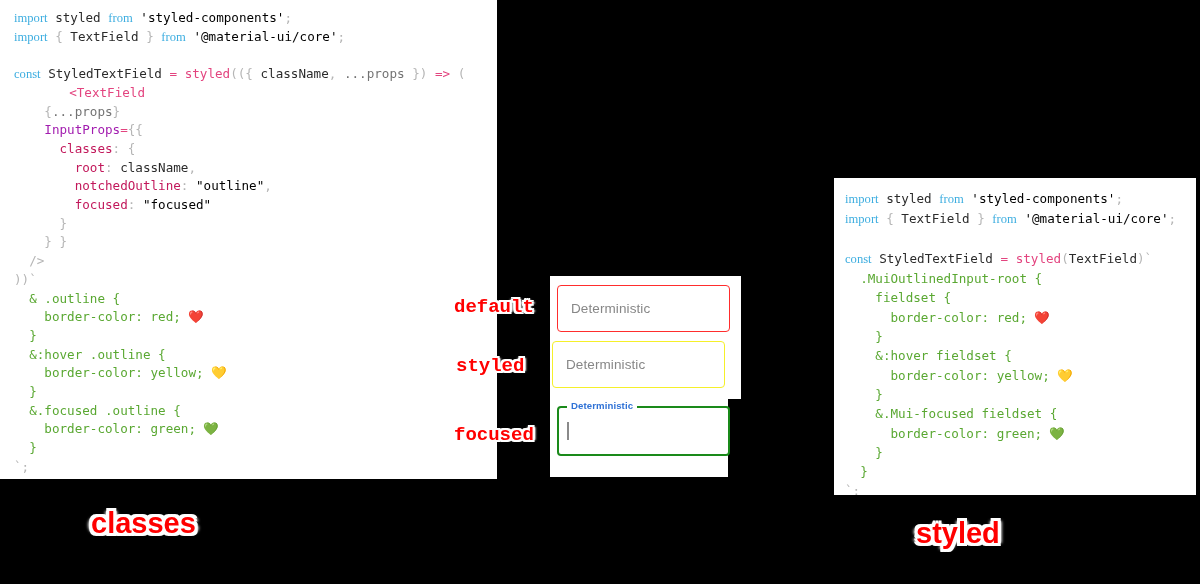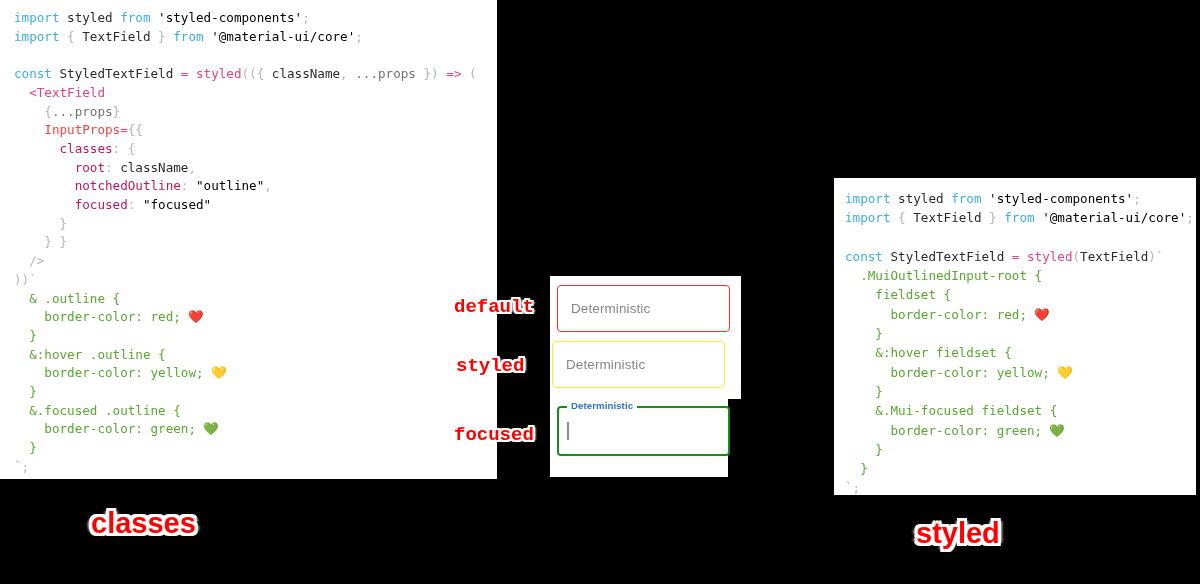--- a/index.html
+++ b/index.html
@@ -25,27 +25,27 @@
   .code-block {
     font-family: "DejaVu Sans Mono", "Liberation Mono", monospace;
     white-space: pre;
     color: #333333;
   }
   .code-line {
     white-space: pre;
   }
 
   
-  .t-kw      { color: #3eaee0; }   
+  .t-kw      { color: #3eaee0; font-family: Liberation Serif, serif; }   
   .t-plain   { color: #2b2b2b; }
   .t-punc    { color: #b5b5b5; }
   .t-str     { color: #000000; }   
   .t-fn      { color: #e3447f; }   
-  .t-tag     { color: #e3447f; }   
-  .t-attr    { color: #ef4444; }   
+  .t-tag     { color: #e3447f; margin-left: 40px; }   
+  .t-attr    { color: #a21caf; }   
   .t-prop    { color: #c2185b; }   
   .t-op      { color: #e3447f; }
   .t-css     { color: #5aa832; }
   .t-prps    { color: #737373; }
 
   
   #panel-classes {
     left: 0px;
     top: 0px;
     width: 497px;

